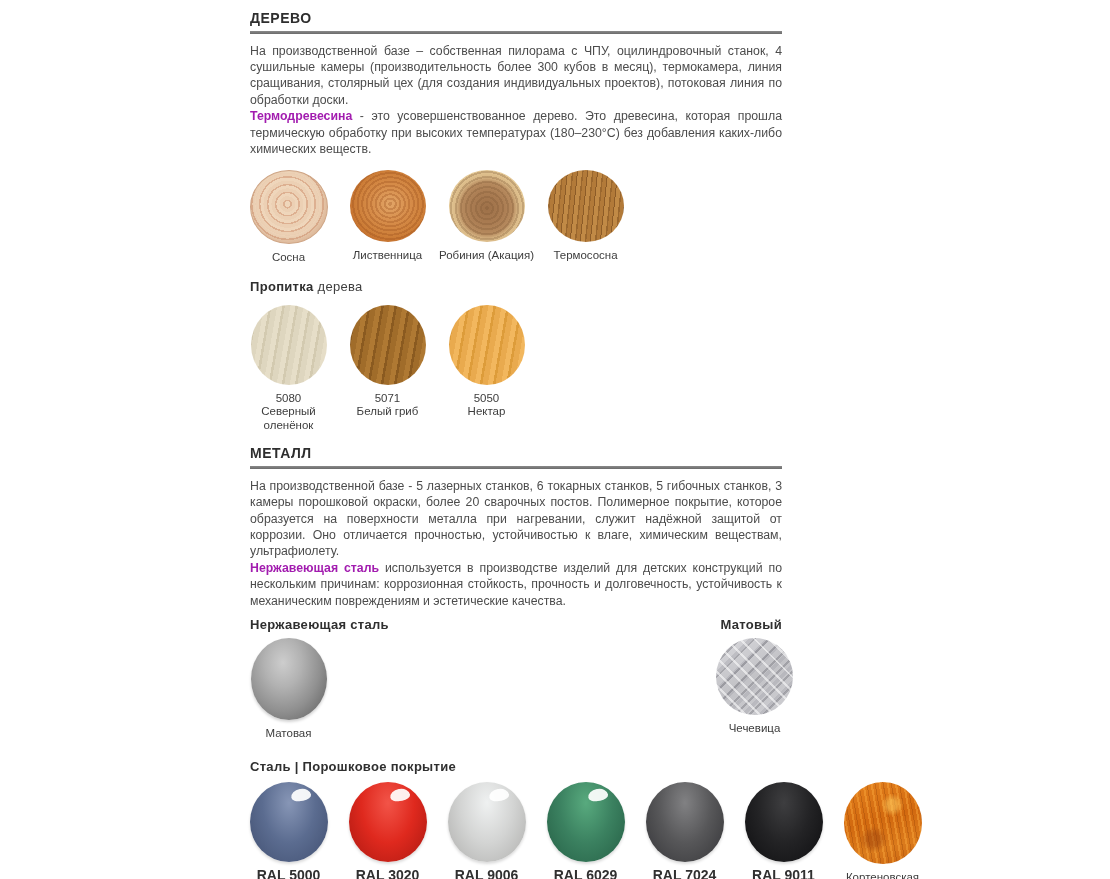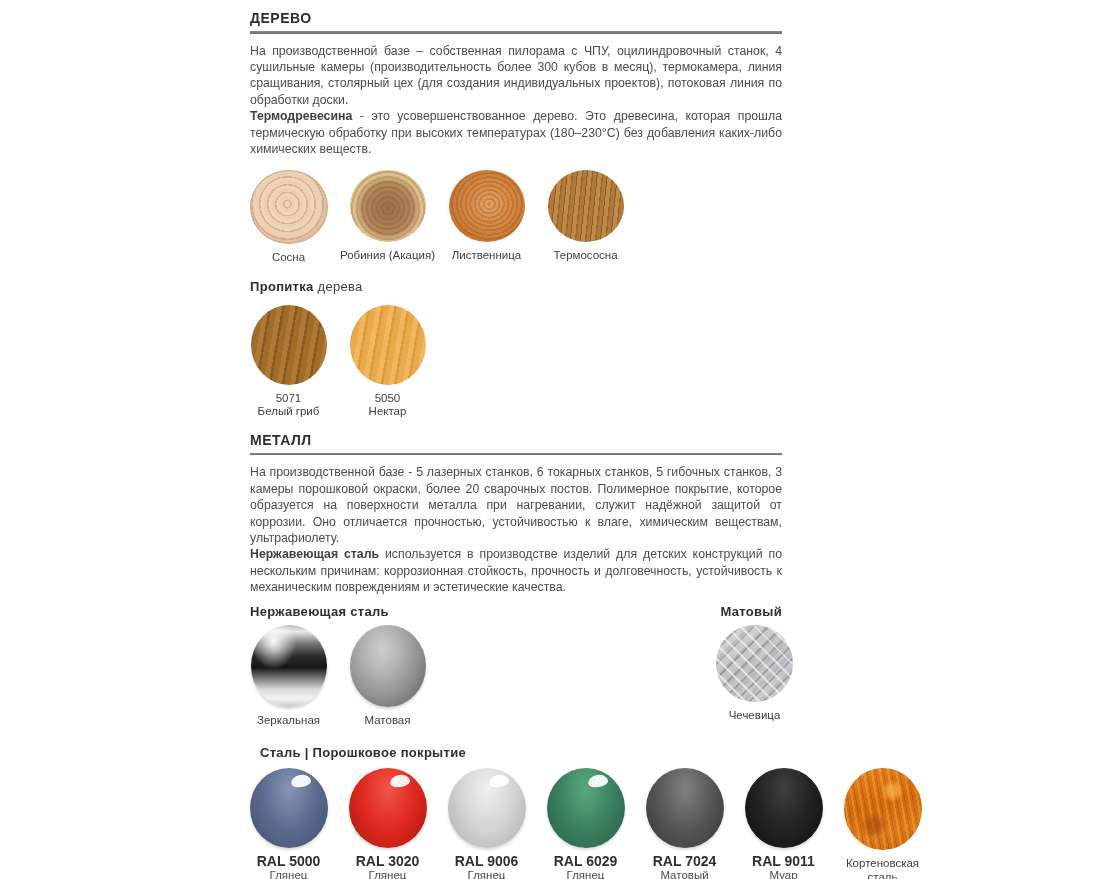--- a/index.html
+++ b/index.html
@@ -5,21 +5,21 @@
   html,body{margin:0;padding:0;}
   body{
     width:1110px;height:879px;background:#ffffff;overflow:hidden;
     font-family:"Liberation Sans",sans-serif;color:#3d3d3d;
   }
   .page{box-sizing:border-box;width:930px;height:879px;padding:10px 148px 0 250px;}
   .section-title{font-size:14px;font-weight:700;color:#2e2e2e;letter-spacing:.5px;line-height:17px;}
   .rule{height:2.5px;background:linear-gradient(180deg,#8a8a8a,#6b6b6b);margin-top:4px;}
   .para{margin:9px 0 0 0;font-size:12.3px;line-height:16.4px;color:#4c4c4c;text-align:justify;}
   .pline{display:block;}
-  .para b{color:#404040;}
+  .para b{color:#a21caf;}
   .sub-head{font-size:13px;color:#2f2f2f;font-weight:600;letter-spacing:.3px;}
   .sub-head .light{font-weight:400;color:#3f3f3f;}
   .row{display:flex;margin:0 -11px;}
   .cell{width:99px;display:flex;flex-direction:column;align-items:center;flex:0 0 auto;}
   .cell.push-right{margin-left:auto;margin-right:-11px;}
   .cap{margin-top:7px;font-size:11.5px;line-height:13.5px;color:#3d3d3d;text-align:center;}
   .cap .code{font-weight:700;font-size:14px;color:#303030;}
   .cap .finish{color:#4a4a4a;}
   .disc{border-radius:50%;flex:0 0 auto;}
 
@@ -73,21 +73,21 @@
 
   .dual-head{display:flex;justify-content:space-between;align-items:baseline;}
   .footnote{font-size:12.3px;color:#4f4f4f;}
 
   .mt-wood-row{margin-top:13px;}
   .mt-subhead{margin-top:14px;}
   .mt-impreg{margin-top:11px;}
   .mt-metal{margin-top:13px;}
   .mt-dual{margin-top:8px;}
   .mt-steel{margin-top:6px;}
-  .mt-powder-head{margin-top:18px;margin-left:10px;}
+  .mt-powder-head{margin-top:18px;}
   .mt-powder{margin-top:8px;}
   .mt-foot{margin-top:25px;}
 </style>
 </head>
 <body>
 
 <div class="page">
 
   <div class="section-title">ДЕРЕВО</div>
   <div class="rule"></div>
@@ -96,36 +96,44 @@
     <span class="pline">На производственной базе – собственная пилорама с ЧПУ, оцилиндровочный станок, 4 сушильные камеры (производительность более 300 кубов в месяц), термокамера, линия сращивания, столярный цех (для создания индивидуальных проектов), потоковая линия по обработки доски.</span>
     <span class="pline"><b>Термодревесина</b><span> - это усовершенствованное дерево. Это древесина, которая прошла термическую обработку при высоких температурах (180–230°С) без добавления каких-либо химических веществ.</span></span>
   </p>
 
   <div class="row mt-wood-row">
     <div class="cell">
       <div class="disc wood-pine"></div>
       <div class="cap">Сосна</div>
     </div>
     <div class="cell">
+      <div class="disc wood-larch"></div>
+      <div class="cap">Лиственница</div>
+    </div>
+    <div class="cell">
       <div class="disc wood-robinia"></div>
       <div class="cap">Робиния (Акация)</div>
     </div>
     <div class="cell">
-      <div class="disc wood-larch"></div>
-      <div class="cap">Лиственница</div>
-    </div>
-    <div class="cell">
       <div class="disc wood-thermo"></div>
       <div class="cap">Термососна</div>
     </div>
   </div>
 
   <div class="sub-head mt-subhead"><span>Пропитка</span><span class="light"> дерева</span></div>
 
   <div class="row mt-impreg">
+    <div class="cell">
+      <div class="disc grain" style="--w1: #e6dec8; --w2: #d3cab0; --w3: #ded6bf;"></div>
+      <div class="cap">
+        <div>5080</div>
+        <div>Северный</div>
+        <div>оленёнок</div>
+      </div>
+    </div>
     <div class="cell">
       <div class="disc grain" style="--w1: #af7933; --w2: #8a5a20; --w3: #a06c2a;"></div>
       <div class="cap">
         <div>5071</div>
         <div>Белый гриб</div>
       </div>
     </div>
     <div class="cell">
       <div class="disc grain" style="--w1: #f2b75e; --w2: #dd9c3a; --w3: #e9aa4e;"></div>
       <div class="cap">
@@ -143,24 +151,20 @@
     <span class="pline"><b>Нержавеющая сталь</b><span> используется в производстве изделий для детских конструкций по нескольким причинам: коррозионная стойкость, прочность и долговечность, устойчивость к механическим повреждениям и эстетические качества.</span></span>
   </p>
 
   <div class="dual-head mt-dual">
     <div class="sub-head">Нержавеющая сталь</div>
     <div class="sub-head">Матовый</div>
   </div>
 
   <div class="row mt-steel">
     <div class="cell">
-      <div class="disc steel-mirror"></div>
-      <div class="cap">Зеркальная</div>
-    </div>
-    <div class="cell">
       <div class="disc steel-matte"></div>
       <div class="cap">Матовая</div>
     </div>
     <div class="cell push-right">
       <div class="disc alu-plate"></div>
       <div class="cap">Чечевица</div>
     </div>
   </div>
 
   <div class="sub-head mt-powder-head">Сталь | Порошковое покрытие</div>

